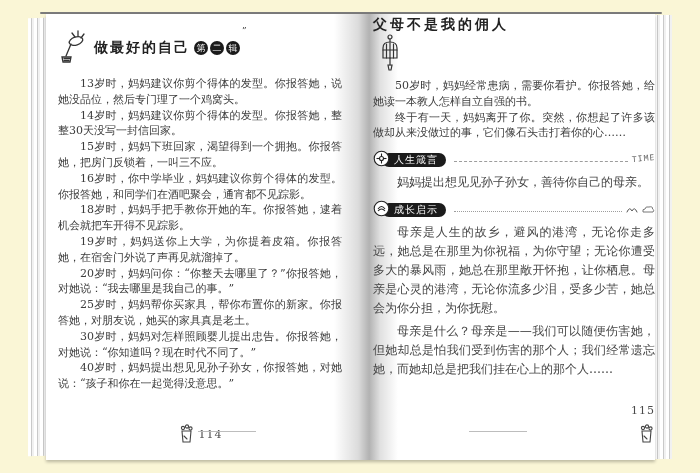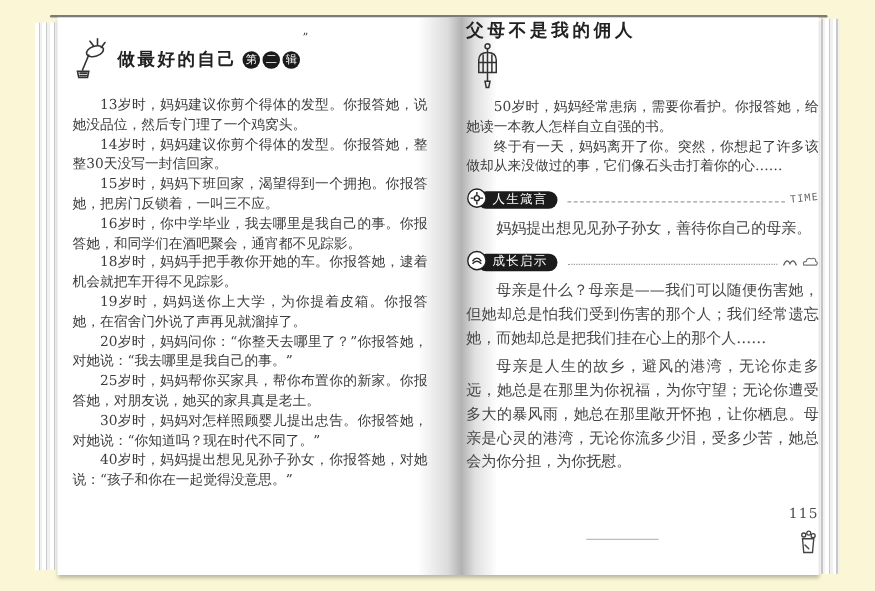--- a/index.html
+++ b/index.html
@@ -85,30 +85,43 @@
           <span class="circle-char">二</span>
           <span class="circle-char">辑</span>
         </span>
         <span class="tick">”</span>
       </div>
 
       <div class="body" style="margin-top:6px;">
         <p>13岁时，妈妈建议你剪个得体的发型。你报答她，说她没品位，然后专门理了一个鸡窝头。</p>
         <p>14岁时，妈妈建议你剪个得体的发型。你报答她，整整30天没写一封信回家。</p>
         <p>15岁时，妈妈下班回家，渴望得到一个拥抱。你报答她，把房门反锁着，一叫三不应。</p>
-        <p>16岁时，你中学毕业，我去哪里是我自己的事。你报答她，和同学们在酒吧聚会，通宵都不见踪影。</p>
+        <p>16岁时，你中学毕业，妈妈建议你剪个得体的发型。你报答她，和同学们在酒吧聚会，通宵都不见踪影。</p>
         <p>18岁时，妈妈手把手教你开她的车。你报答她，逮着机会就把车开得不见踪影。</p>
         <p>19岁时，妈妈送你上大学，为你提着皮箱。你报答她，在宿舍门外说了声再见就溜掉了。</p>
         <p>20岁时，妈妈问你：“你整天去哪里了？”你报答她，对她说：“我去哪里是我自己的事。”</p>
         <p>25岁时，妈妈帮你买家具，帮你布置你的新家。你报答她，对朋友说，她买的家具真是老土。</p>
         <p>30岁时，妈妈对怎样照顾婴儿提出忠告。你报答她，对她说：“你知道吗？现在时代不同了。”</p>
         <p>40岁时，妈妈提出想见见孙子孙女，你报答她，对她说：“孩子和你在一起觉得没意思。”</p>
       </div>
     </div>
 
+    <div class="footer footer-left">
+      <span>
+        <svg width="17" height="20" viewBox="0 0 17 20" fill="none" stroke="#444" stroke-width="1.1" stroke-linecap="round">
+          <circle cx="5" cy="4" r="1.6"></circle>
+            <circle cx="9" cy="2.5" r="1.6"></circle>
+            <circle cx="12.5" cy="4.5" r="1.6"></circle>
+          <path d="M4 7 L13 7 L12 18 L5 18 Z"></path>
+          <path d="M6 12 L9 15"></path>
+        </svg>
+      </span>
+      <span class="page-num">114</span>
+      <span class="num-line"></span>
+    </div>
 
     <div class="col col-right">
       <div class="hdr hdr-right">
         <span class="hdr-title">父母不是我的佣人</span>
         <span style="margin-left:5px;">
           <svg width="24" height="42" viewBox="0 0 24 42" fill="none" stroke="#333" stroke-width="1.2" stroke-linecap="round">
             <circle cx="12" cy="3" r="2"></circle>
             <line x1="12" y1="5" x2="12" y2="8"></line>
             <path d="M5 14 Q5 8 12 8 Q19 8 19 14 L19 24 L5 24 Z"></path>
             <line x1="8.5" y1="10" x2="8.5" y2="24"></line>
@@ -156,22 +169,22 @@
         <span class="doodle-pair">
           <svg width="12" height="10" viewBox="0 0 12 10" fill="none" stroke="#555" stroke-width="1" stroke-linecap="round">
             <path d="M1 8 Q3.5 2 6 7 Q8.5 2 11 8"></path>
           </svg>
           <svg width="14" height="9" viewBox="0 0 14 9" fill="none" stroke="#777" stroke-width="1">
             <path d="M2 7 Q1 4 4 4 Q4.5 1 8 2 Q12 1 11.5 4 Q14 5 12 7 Z"></path>
           </svg>
         </span>
       </div>
       <div class="script">
+        <p>母亲是人生的故乡，避风的港湾，无论你走多远，她总是在那里为你祝福，为你守望；无论你遭受多大的暴风雨，她总在那里敞开怀抱，让你栖息。母亲是心灵的港湾，无论你流多少泪，受多少苦，她总会为你分担，为你抚慰。</p>
         <p>母亲是什么？母亲是——我们可以随便伤害她，但她却总是怕我们受到伤害的那个人；我们经常遗忘她，而她却总是把我们挂在心上的那个人……</p>
-        <p>母亲是人生的故乡，避风的港湾，无论你走多远，她总是在那里为你祝福，为你守望；无论你遭受多大的暴风雨，她总在那里敞开怀抱，让你栖息。母亲是心灵的港湾，无论你流多少泪，受多少苦，她总会为你分担，为你抚慰。</p>
       </div>
     </div>
 
     <div class="footer footer-right">
       <span class="page-num">115</span>
       <span>
         <svg width="17" height="20" viewBox="0 0 17 20" fill="none" stroke="#444" stroke-width="1.1" stroke-linecap="round">
           <circle cx="5" cy="4" r="1.6"></circle>
             <circle cx="9" cy="2.5" r="1.6"></circle>
             <circle cx="12.5" cy="4.5" r="1.6"></circle>

